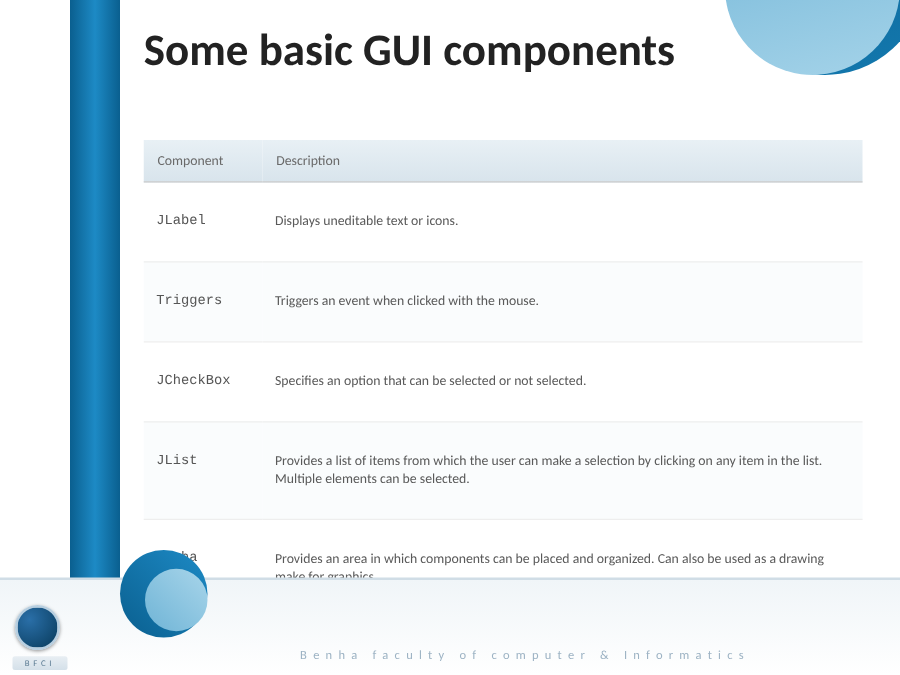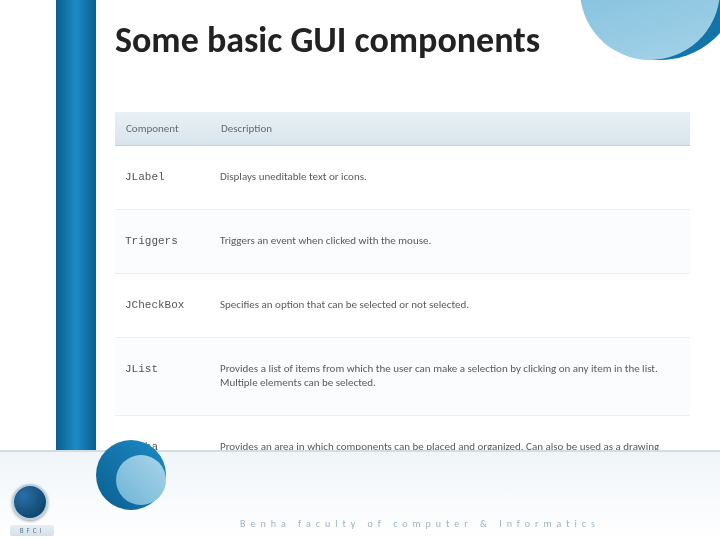--- a/index.html
+++ b/index.html
@@ -49,21 +49,21 @@
     width: 40px;
     background: linear-gradient(90deg, #0a5f8f 0%, #1d8ac5 50%, #0a5f8f 100%);
   }
 
   
   .footer-band {
     position: absolute;
     left: 0;
     right: 0;
     bottom: 0;
-    height: 90px;
+    height: 78px;
     background: linear-gradient(180deg, #f0f5f8 0%, #fff 100%);
     border-top: 2px solid #d0dde6;
   }
   .footer-swoosh {
     position: absolute;
     left: 96px;
     bottom: 30px;
     width: 80px;
     height: 40px;
     pointer-events: none;

